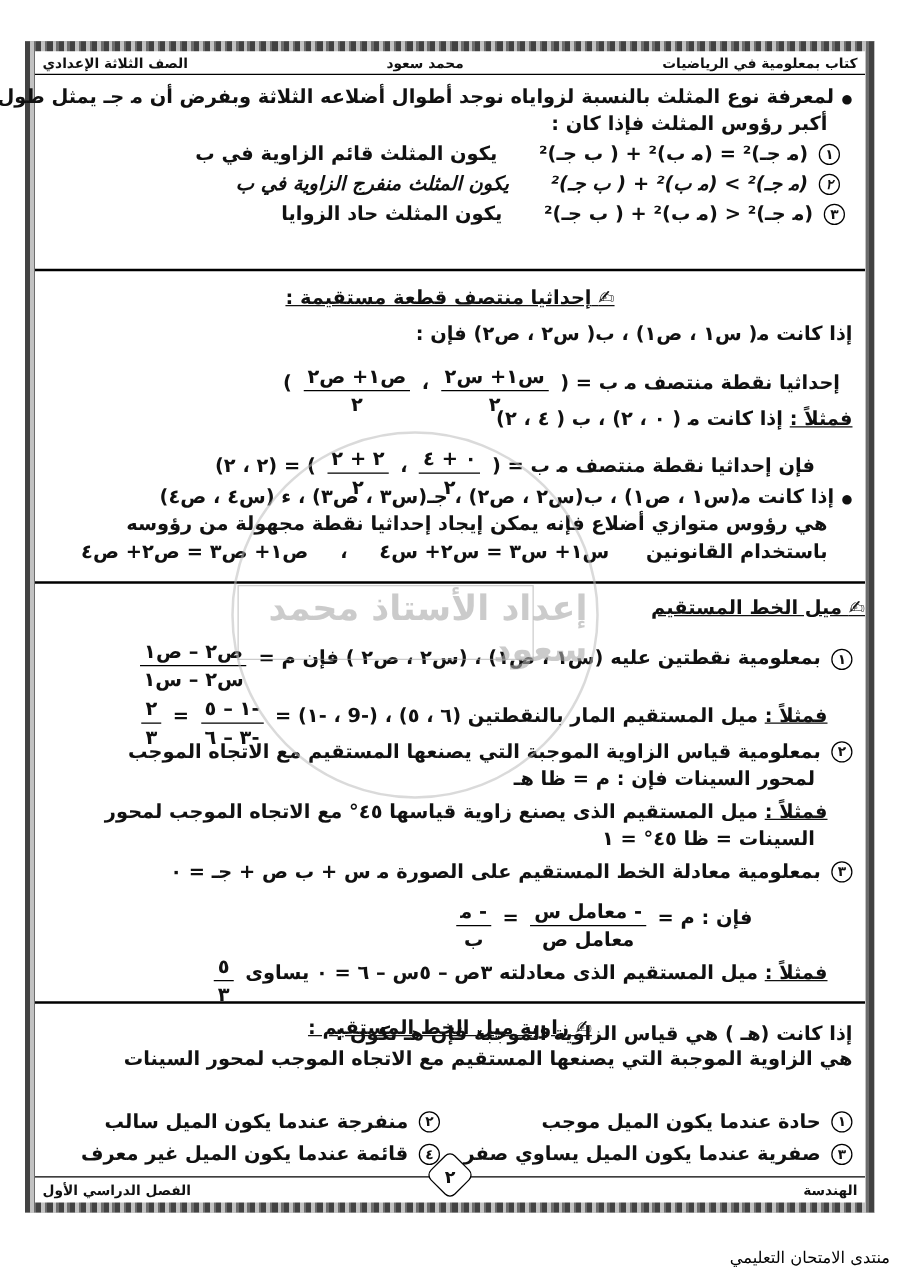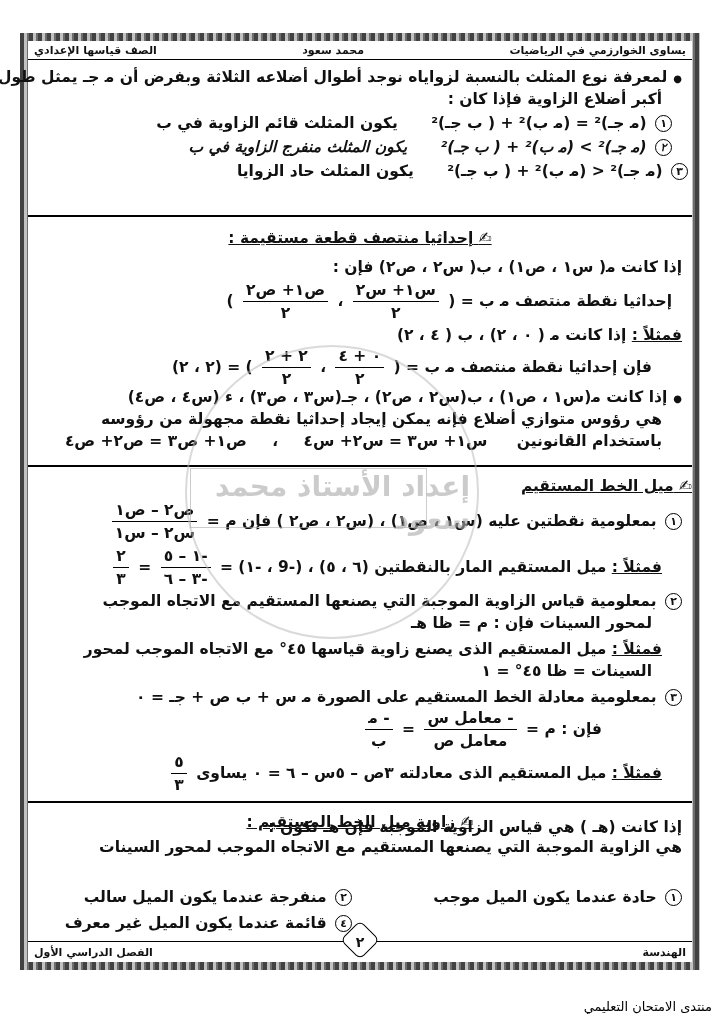--- a/index.html
+++ b/index.html
@@ -16,21 +16,21 @@
          display:flex; justify-content:space-between; align-items:center; padding:0 6px;
          font-size:11px; font-weight:bold; direction:rtl; }
   .sect-line { position:absolute; left:0; right:0; height:0; border-top:2.5px solid #000; }
   .rtl { direction:rtl; text-align:right; }
   .txt { position:absolute; right:10px; font-size:15.5px; font-weight:bold; line-height:20px; white-space:nowrap; }
   .title { position:absolute; left:0; right:0; text-align:center; font-size:15.5px; font-weight:bold;
            text-decoration:underline; direction:rtl; }
   .circ { display:inline-block; width:15px; height:15px; border:1.5px solid #000; border-radius:50%;
           font-size:11px; line-height:15px; text-align:center; margin-left:3px; vertical-align:middle; }
   .frac { display:inline-block; vertical-align:middle; text-align:center; margin:0 4px; }
-  .frac .n { display:block; border-bottom:1.5px solid #000; padding:0 3px; }
+  .frac .n { display:block; border-bottom:1.5px solid #000; padding:0 3px;margin-top:11px; }
   .frac .d { display:block; }
   .ftr { position:absolute; left:0; right:0; bottom:0; height:20px; border-top:1.5px solid #000;
          display:flex; justify-content:space-between; align-items:center; padding:0 6px;
          font-size:11px; font-weight:bold; direction:rtl; }
   .pagebadge { position:absolute; left:50%; transform:translateX(-50%); bottom:8px; width:26px; height:26px;
                background:#fff; border:1.5px solid #000; border-radius:6px; transform:translateX(-50%) rotate(45deg);
                }
   .pagenum { position:absolute; left:50%; bottom:12px; transform:translateX(-50%); font-size:14px; font-weight:bold; }
   .wm { position:absolute; left:185px; top:345px; width:290px; height:290px; border:2px solid #bbb; border-radius:50%;
         opacity:.55; pointer-events:none; }
@@ -40,38 +40,38 @@
   .bottom-site { position:absolute; right:8px; bottom:4px; font-size:13px; color:#000000; direction:rtl; }
   .bullet::before { content:"●"; font-size:10px; margin-left:6px; }
 </style>
 </head>
 <body>
 
 <div class="frame">
   <div class="inner">
 
     <div class="hdr">
-      <span>يساوى الخوارزمي في الرياضيات</span>
+      <span>كتاب بمعلومية في الرياضيات</span>
       <span>محمد سعود</span>
-      <span>الصف قياسها الإعدادي</span>
+      <span>الصف الثلاثة الإعدادي</span>
     </div>
 
     <div class="txt rtl bullet" style="top:26px;">لمعرفة نوع المثلث بالنسبة لزواياه نوجد أطوال أضلاعه الثلاثة وبفرض أن ﻣ جـ يمثل طول</div>
-    <div class="txt rtl" style="top:48px; right:30px;">أكبر أضلاع الزاوية فإذا كان :</div>
+    <div class="txt rtl" style="top:48px; right:30px;">أكبر رؤوس المثلث فإذا كان :</div>
     <div class="txt rtl" style="top:72px; right:20px;">
       <span class="circ">١</span>
       <span>(ﻣ جـ)² = (ﻣ ب)² + ( ب جـ)²</span>
       <span style="margin-right:28px">يكون المثلث قائم الزاوية في ب</span>
     </div>
     <div class="txt rtl" style="top:96px; right:20px;font-style:italic;">
       <span class="circ">٢</span>
       <span>(ﻣ جـ)² &gt; (ﻣ ب)² + ( ب جـ)²</span>
       <span style="margin-right:28px">يكون المثلث منفرج الزاوية في ب</span>
     </div>
-    <div class="txt rtl" style="top:120px; right:4px;">
+    <div class="txt rtl" style="top:120px; right:16px;">
       <span class="circ">٣</span>
       <span>(ﻣ جـ)² &lt; (ﻣ ب)² + ( ب جـ)²</span>
       <span style="margin-right:28px">يكون المثلث حاد الزوايا</span>
     </div>
 
     <div class="sect-line" style="top:174px;"></div>
 
     <div class="title" style="top:188px;">
       <span>✍</span>
       <span>إحداثيا منتصف قطعة مستقيمة :</span>
@@ -157,20 +157,24 @@
     <div class="txt rtl" style="top:796px;">هي الزاوية الموجبة التي يصنعها المستقيم مع الاتجاه الموجب لمحور السينات</div>
     <div class="txt rtl" style="top:776px;">إذا كانت (هـ ) هي قياس الزاوية الموجبة فإن هـ تكون :</div>
     <div class="txt rtl" style="top:846px; right:10px;">
       <span class="circ">١</span>
       <span>حادة عندما يكون الميل موجب</span>
     </div>
     <div class="txt rtl" style="top:846px; right:340px;">
       <span class="circ">٢</span>
       <span>منفرجة عندما يكون الميل سالب</span>
     </div>
+    <div class="txt rtl" style="top:872px; right:10px;">
+      <span class="circ">٣</span>
+      <span>صفرية عندما يكون الميل يساوي صفر</span>
+    </div>
     <div class="txt rtl" style="top:872px; right:340px;">
       <span class="circ">٤</span>
       <span>قائمة عندما يكون الميل غير معرف</span>
     </div>
 
     <div class="ftr">
       <span>الهندسة</span>
       <span>الفصل الدراسي الأول</span>
     </div>
     <div class="pagebadge"></div>

